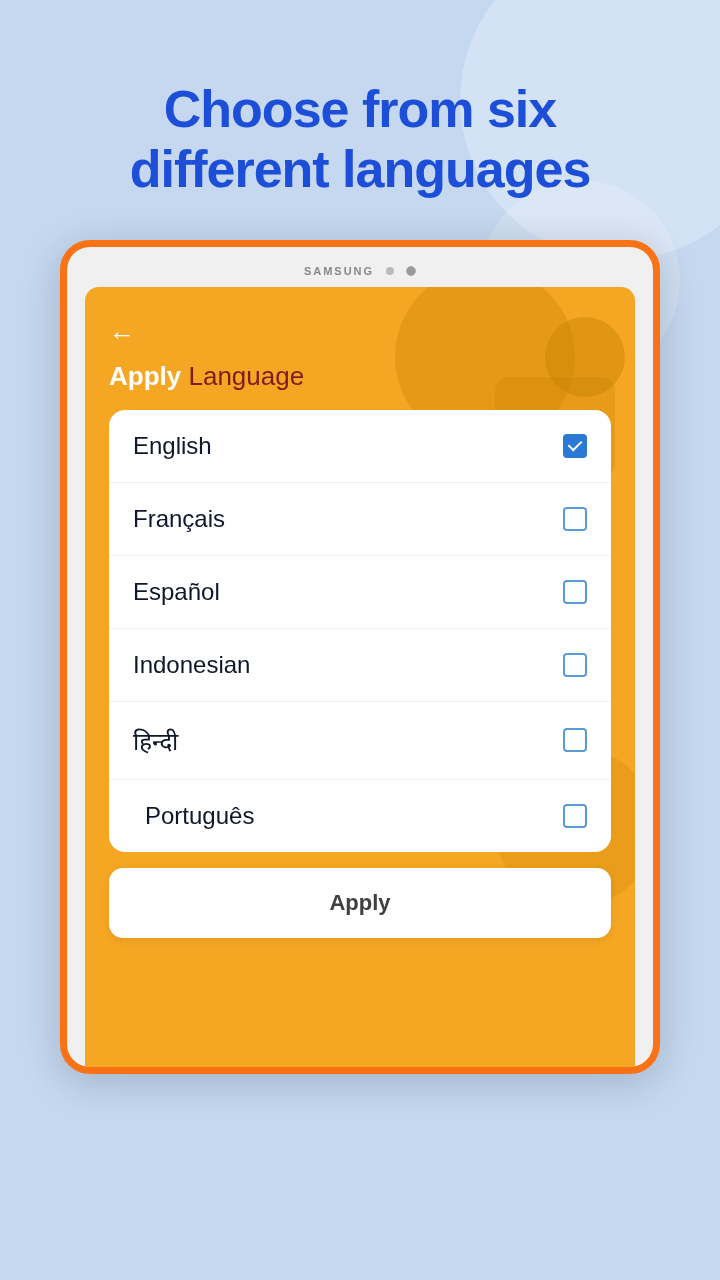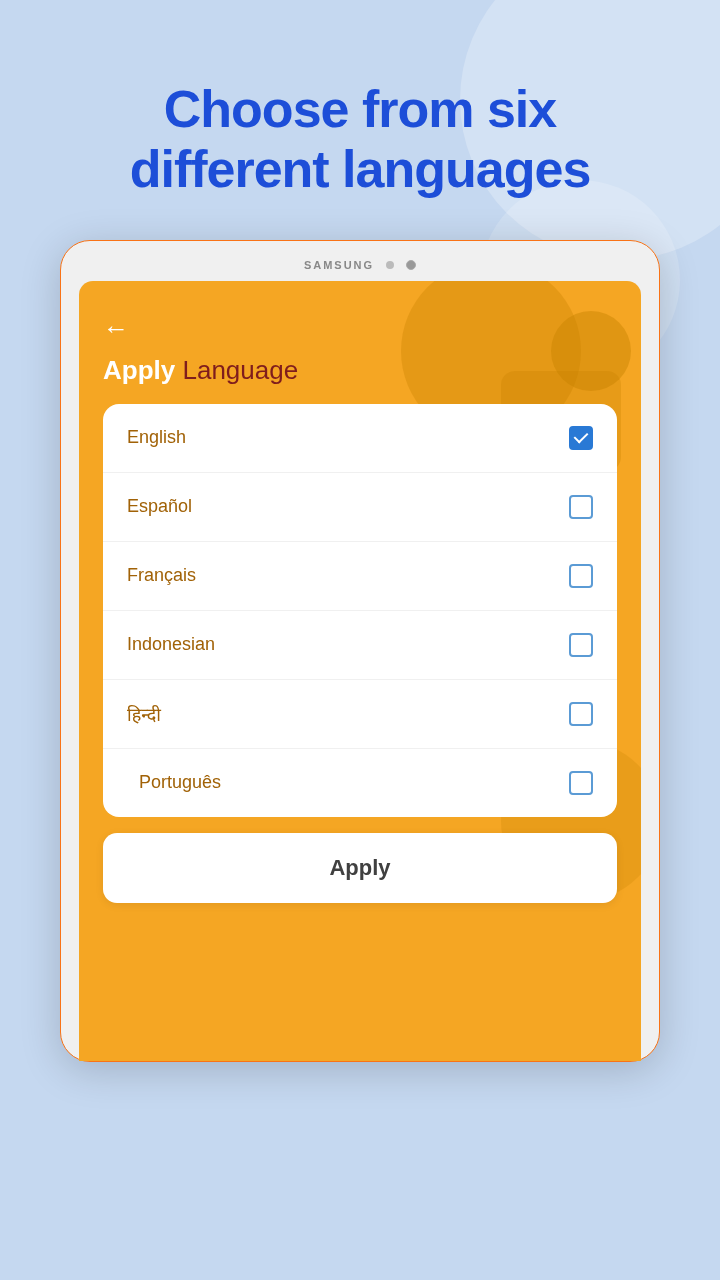--- a/index.html
+++ b/index.html
@@ -57,21 +57,21 @@
       z-index: 2;
       margin-top: 40px;
       width: 600px;
     }
 
     .tablet {
       background: #f0f0f0;
       border-radius: 30px;
       padding: 18px 18px 0 18px;
       box-shadow: 0 8px 40px rgba(0,0,0,0.18);
-      border: 1px solid #f97316;
+      border: 7px solid #f97316;
     }
 
     .tablet-top-bar {
       display: flex;
       justify-content: center;
       align-items: center;
       gap: 12px;
       margin-bottom: 10px;
     }
     .samsung-label {
@@ -188,22 +188,22 @@
       padding: 22px 24px;
       border-bottom: 1px solid #f0f0f0;
       cursor: pointer;
     }
     .language-item:last-child {
       border-bottom: none;
       padding-left: 36px;
     }
 
     .language-name {
-      font-size: 18px;
-      color: #a16207;
+      font-size: 24px;
+      color: #0f172a;
       font-weight: 400;
     }
 
     
     .checkbox {
       width: 24px;
       height: 24px;
       border-radius: 4px;
       border: 2px solid #5b9bd5;
       display: flex;
@@ -278,25 +278,25 @@
           <span class="bold">Apply</span><span class="light"> Language</span>
         </div>
 
         <div class="language-card">
 
         <div class="language-item">
               <span class="language-name">English</span>
               <div class="checkbox checked"></div>
             </div>
             <div class="language-item">
+              <span class="language-name">Français</span>
+              <div class="checkbox"></div>
+            </div>
+            <div class="language-item">
               <span class="language-name">Español</span>
-              <div class="checkbox"></div>
-            </div>
-            <div class="language-item">
-              <span class="language-name">Français</span>
               <div class="checkbox"></div>
             </div>
             <div class="language-item">
               <span class="language-name">Indonesian</span>
               <div class="checkbox"></div>
             </div>
             <div class="language-item">
               <span class="language-name">हिन्दी</span>
               <div class="checkbox"></div>
             </div>

